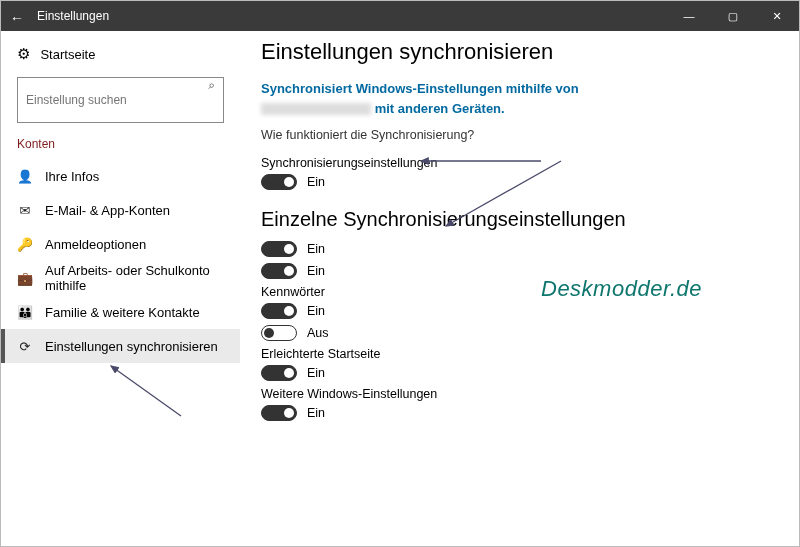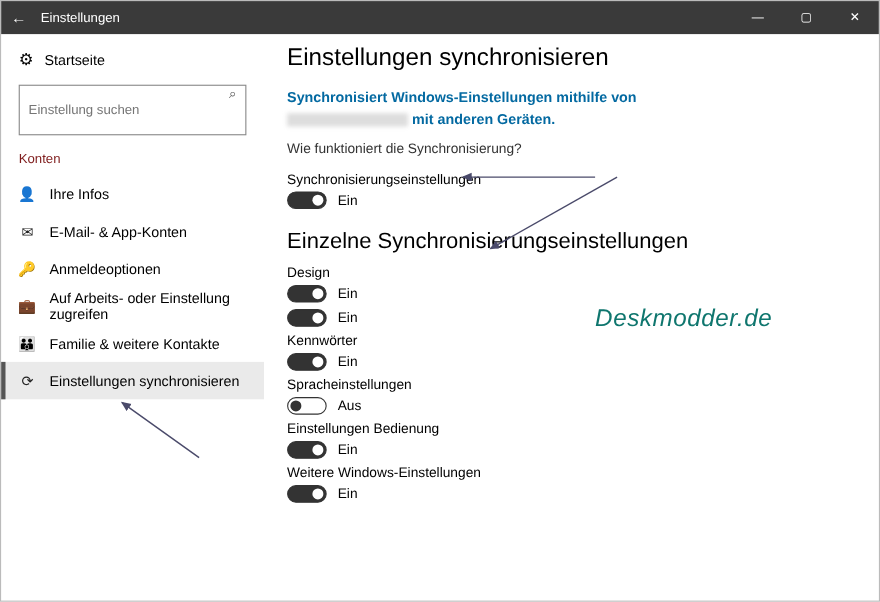--- a/index.html
+++ b/index.html
@@ -82,21 +82,21 @@
         <div class="nav-item">
           <span class="ni-icon">✉</span>
           <span>E-Mail- &amp; App-Konten</span>
         </div>
         <div class="nav-item">
           <span class="ni-icon">🔑</span>
           <span>Anmeldeoptionen</span>
         </div>
         <div class="nav-item">
           <span class="ni-icon">💼</span>
-          <span>Auf Arbeits- oder Einstellung zugreifen</span>
+          <span>Auf Arbeits- oder Schulkonto mithilfe</span>
         </div>
         <div class="nav-item">
           <span class="ni-icon">👪</span>
           <span>Familie &amp; weitere Kontakte</span>
         </div>
         <div class="nav-item active">
           <span class="ni-icon">⟳</span>
           <span>Einstellungen synchronisieren</span>
         </div>
       </div>
@@ -120,21 +120,20 @@
             <div class="knob"></div>
           </div>
         <span class="toggle-state">Ein</span>
       </div>
     </div>
 
     <h2 class="section-title">Einzelne Synchronisierungseinstellungen</h2>
 
     <div id="settings-list">
         <div class="setting">
-          <div class="label">Design</div>
           <div class="toggle-row">
             <div class="toggle on">
               <div class="knob"></div>
             </div>
             <span class="toggle-state">Ein</span>
           </div>
         </div>
         <div class="setting">
           <div class="toggle-row">
             <div class="toggle on">
@@ -146,30 +145,29 @@
         <div class="setting">
           <div class="label">Kennwörter</div>
           <div class="toggle-row">
             <div class="toggle on">
               <div class="knob"></div>
             </div>
             <span class="toggle-state">Ein</span>
           </div>
         </div>
         <div class="setting">
-          <div class="label">Spracheinstellungen</div>
           <div class="toggle-row">
             <div class="toggle off">
               <div class="knob"></div>
             </div>
             <span class="toggle-state">Aus</span>
           </div>
         </div>
         <div class="setting">
-          <div class="label">Einstellungen Bedienung</div>
+          <div class="label">Erleichterte Startseite</div>
           <div class="toggle-row">
             <div class="toggle on">
               <div class="knob"></div>
             </div>
             <span class="toggle-state">Ein</span>
           </div>
         </div>
         <div class="setting">
           <div class="label">Weitere Windows-Einstellungen</div>
           <div class="toggle-row">

